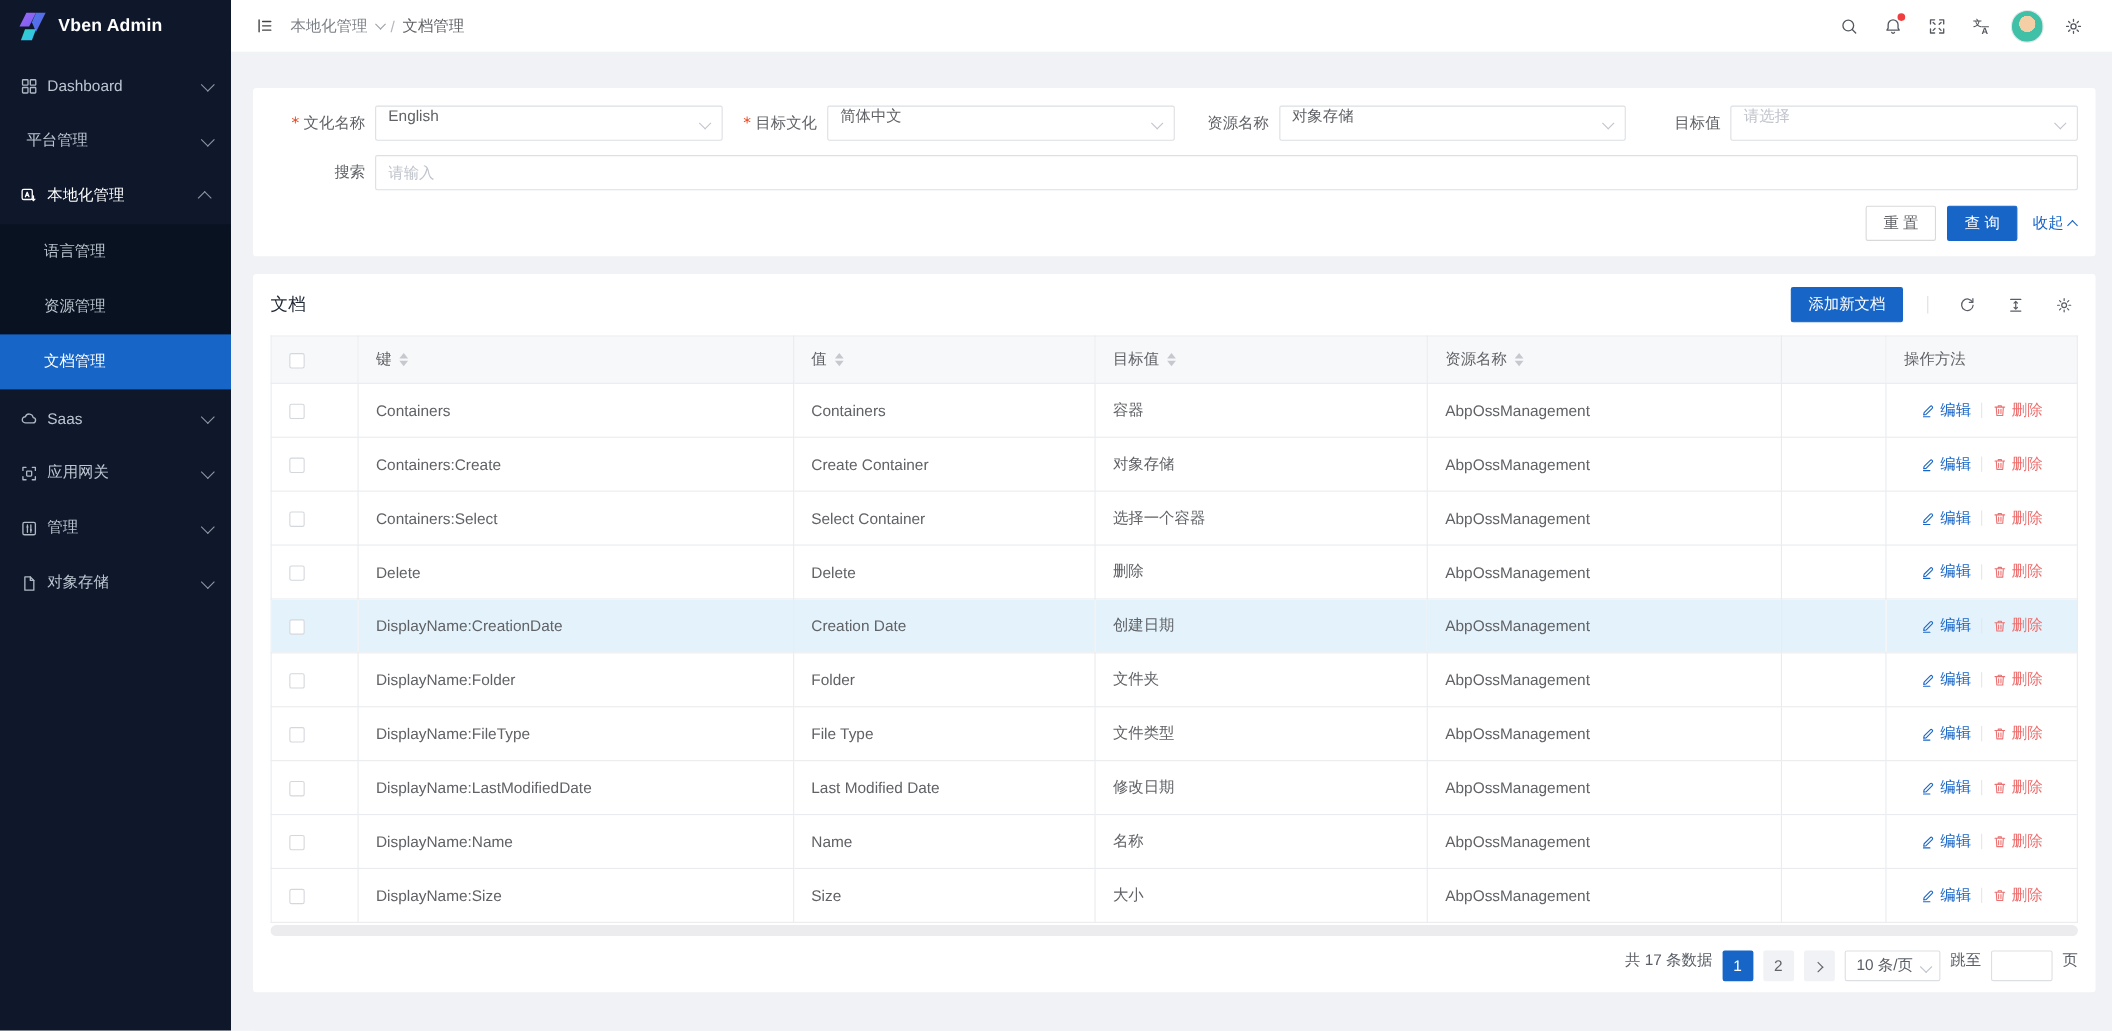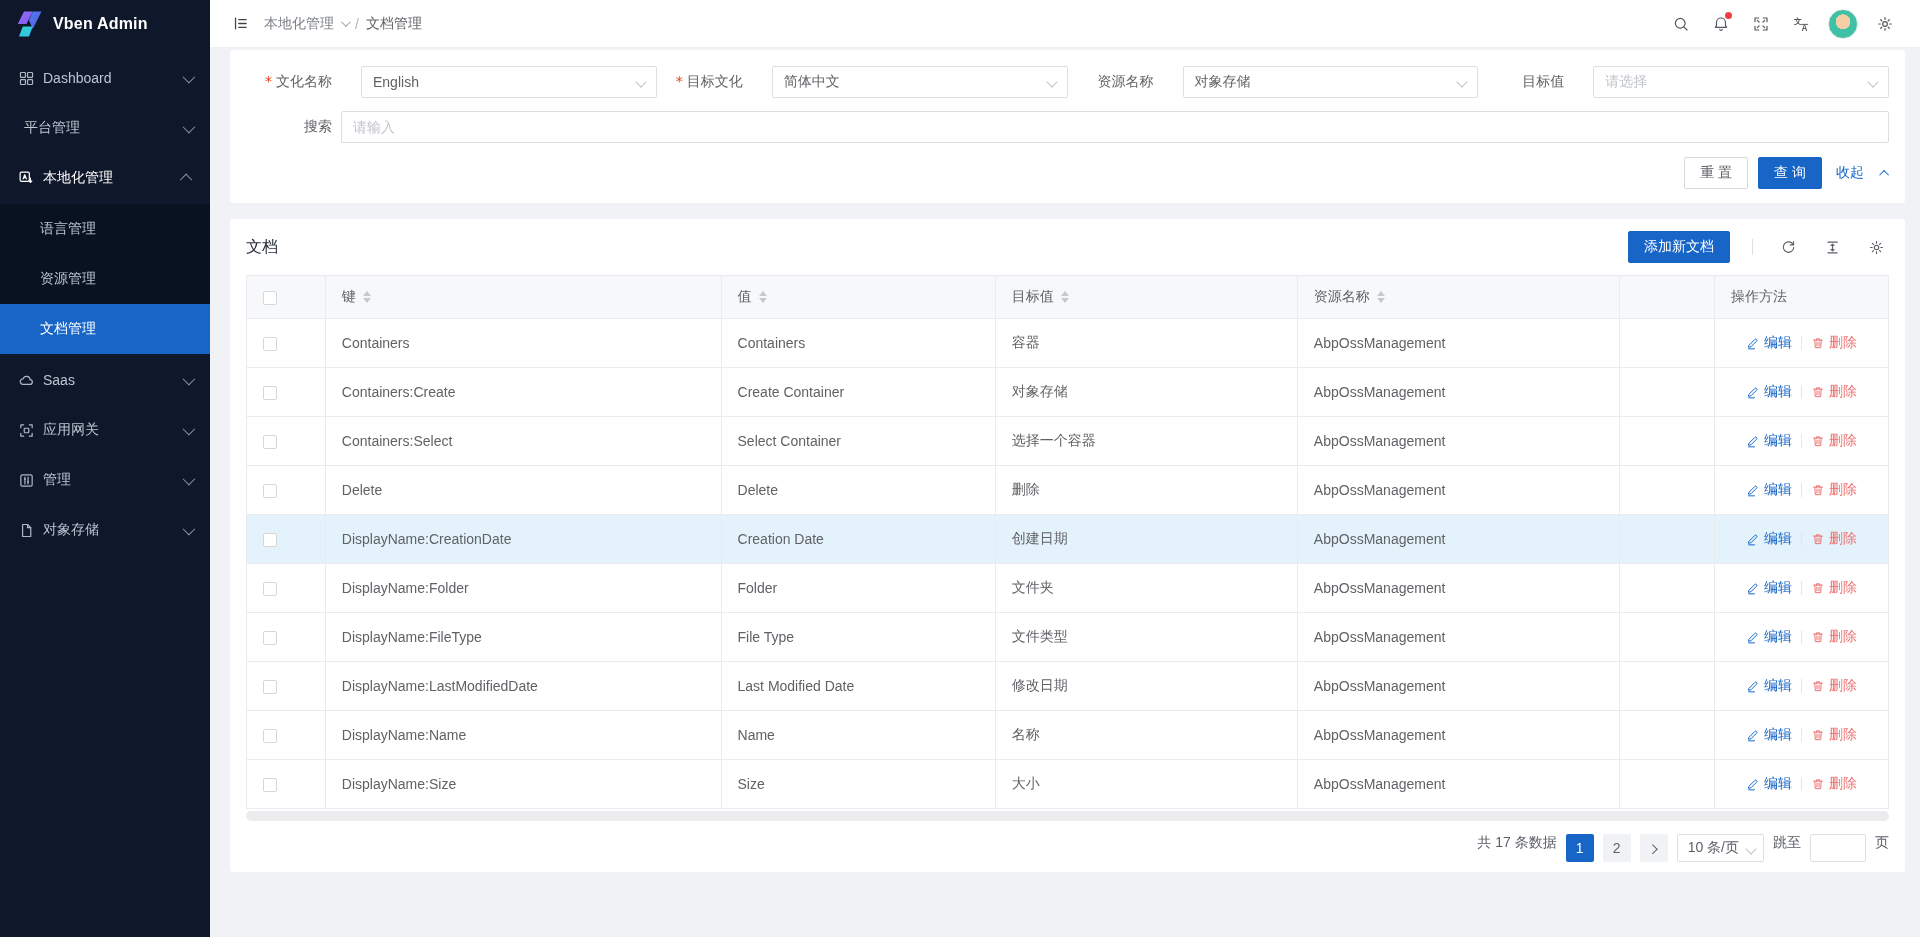--- a/index.html
+++ b/index.html
@@ -36,40 +36,40 @@
   .crumb-sep { color:#b3b7bc; }
   .crumb-last { color:#606266; }
   .topbar-right { margin-left:auto; display:flex; align-items:center; gap:6px; }
   .tool-ic { width:34px; height:34px; display:flex; align-items:center; justify-content:center; color:#54585f; cursor:pointer; position:relative; }
   .tool-ic svg { width:18px; height:18px; fill:none; stroke:currentColor; stroke-width:1.6; stroke-linecap:round; stroke-linejoin:round; }
   .tool-ic svg text { stroke:none; fill:currentColor; font-weight:bold; }
   .badge-dot { position:absolute; top:5px; right:6px; width:7px; height:7px; border-radius:50%; background:#f03e3e; }
   .avatar { width:30px; height:30px; border-radius:50%; background:radial-gradient(circle at 50% 42%, #f4cfa6 0 34%, #41c0a8 35%); border:1px solid #e4e7ea; cursor:pointer; margin:0 4px; }
 
   
-  .content { flex:1; background:#f0f2f5; padding:2px 15px 0 20px; overflow:hidden; }
+  .content { flex:1; background:#f0f2f5; padding:32px 15px 0 20px; overflow:hidden; }
   .card { background:#fff; border-radius:3px; }
 
   
   .filter-card { padding:16px 16px 14px; }
   .filter-row { display:grid; grid-template-columns:repeat(4,1fr); }
   .field { display:flex; align-items:center; height:32px; }
   .field-label { width:95px; flex:0 0 95px; text-align:right; padding-right:9px; color:#606266; white-space:nowrap; }
   .req::before { content:"*"; color:#ed3f14; margin-right:4px; font-family:"DejaVu Sans",sans-serif; }
-  .sel { flex:1; height:32px; border:1px solid #dcdfe3; border-radius:2px; background:#fff; display:flex; align-items:center; padding:0 26px 0 11px; position:relative; color:#606266; cursor:pointer;margin-left:20px; }
+  .sel { flex:1; height:32px; border:1px solid #dcdfe3; border-radius:2px; background:#fff; display:flex; padding:0 26px 0 11px; position:relative; color:#606266; cursor:pointer; }
   .sel .ph { color:#c0c4cc; }
   .sel-chev { position:absolute; right:11px; top:11px; width:8px; height:8px; border-right:1.5px solid #c0c4cc; border-bottom:1.5px solid #c0c4cc; transform:rotate(45deg); }
   .search-row { margin-top:13px; display:flex; align-items:center; }
   .search-row .field-label { width:95px; flex:0 0 95px; }
   .txt-input { flex:1; height:32px; border:1px solid #dcdfe3; border-radius:2px; padding:0 11px; color:#606266; font-size:14px; font-family:inherit; outline:none; }
   .txt-input::placeholder { color:#c0c4cc; }
   .filter-actions { margin-top:14px; display:flex; justify-content:flex-end; align-items:center; gap:10px; }
   .btn { height:32px; padding:0 15px; border-radius:2px; border:1px solid #d9d9d9; background:#fff; color:#606266; font-size:14px; font-family:inherit; cursor:pointer; display:inline-flex; align-items:center; }
   .btn-primary { background:#1765c7; border-color:#1765c7; color:#fff; }
-  .link-collapse { color:#1765c7; display:inline-flex; align-items:center; gap:18px; cursor:pointer; margin-left:4px; }
+  .link-collapse { color:#1765c7; display:inline-flex; align-items:center; gap:6px; cursor:pointer; margin-left:4px; }
   .link-collapse .chev2 { width:7px; height:7px; border-right:1.6px solid #1765c7; border-bottom:1.6px solid #1765c7; transform:rotate(-135deg) translateY(-2px); }
 
   
   .table-card { margin-top:16px; padding:0 16px 10px; }
   .card-head { height:56px; display:flex; align-items:center; }
   .card-title { font-size:16px; color:#1f2733; font-weight:500; }
   .card-head-right { margin-left:auto; display:flex; align-items:center; gap:18px; }
   .vdiv { width:1px; height:16px; background:#dcdfe3; margin:0 4px; }
   .grid-ic { width:26px; height:26px; display:flex; align-items:center; justify-content:center; color:#5a5e66; cursor:pointer; }
   .grid-ic svg { width:17px; height:17px; fill:none; stroke:currentColor; stroke-width:1.6; stroke-linecap:round; stroke-linejoin:round; }

